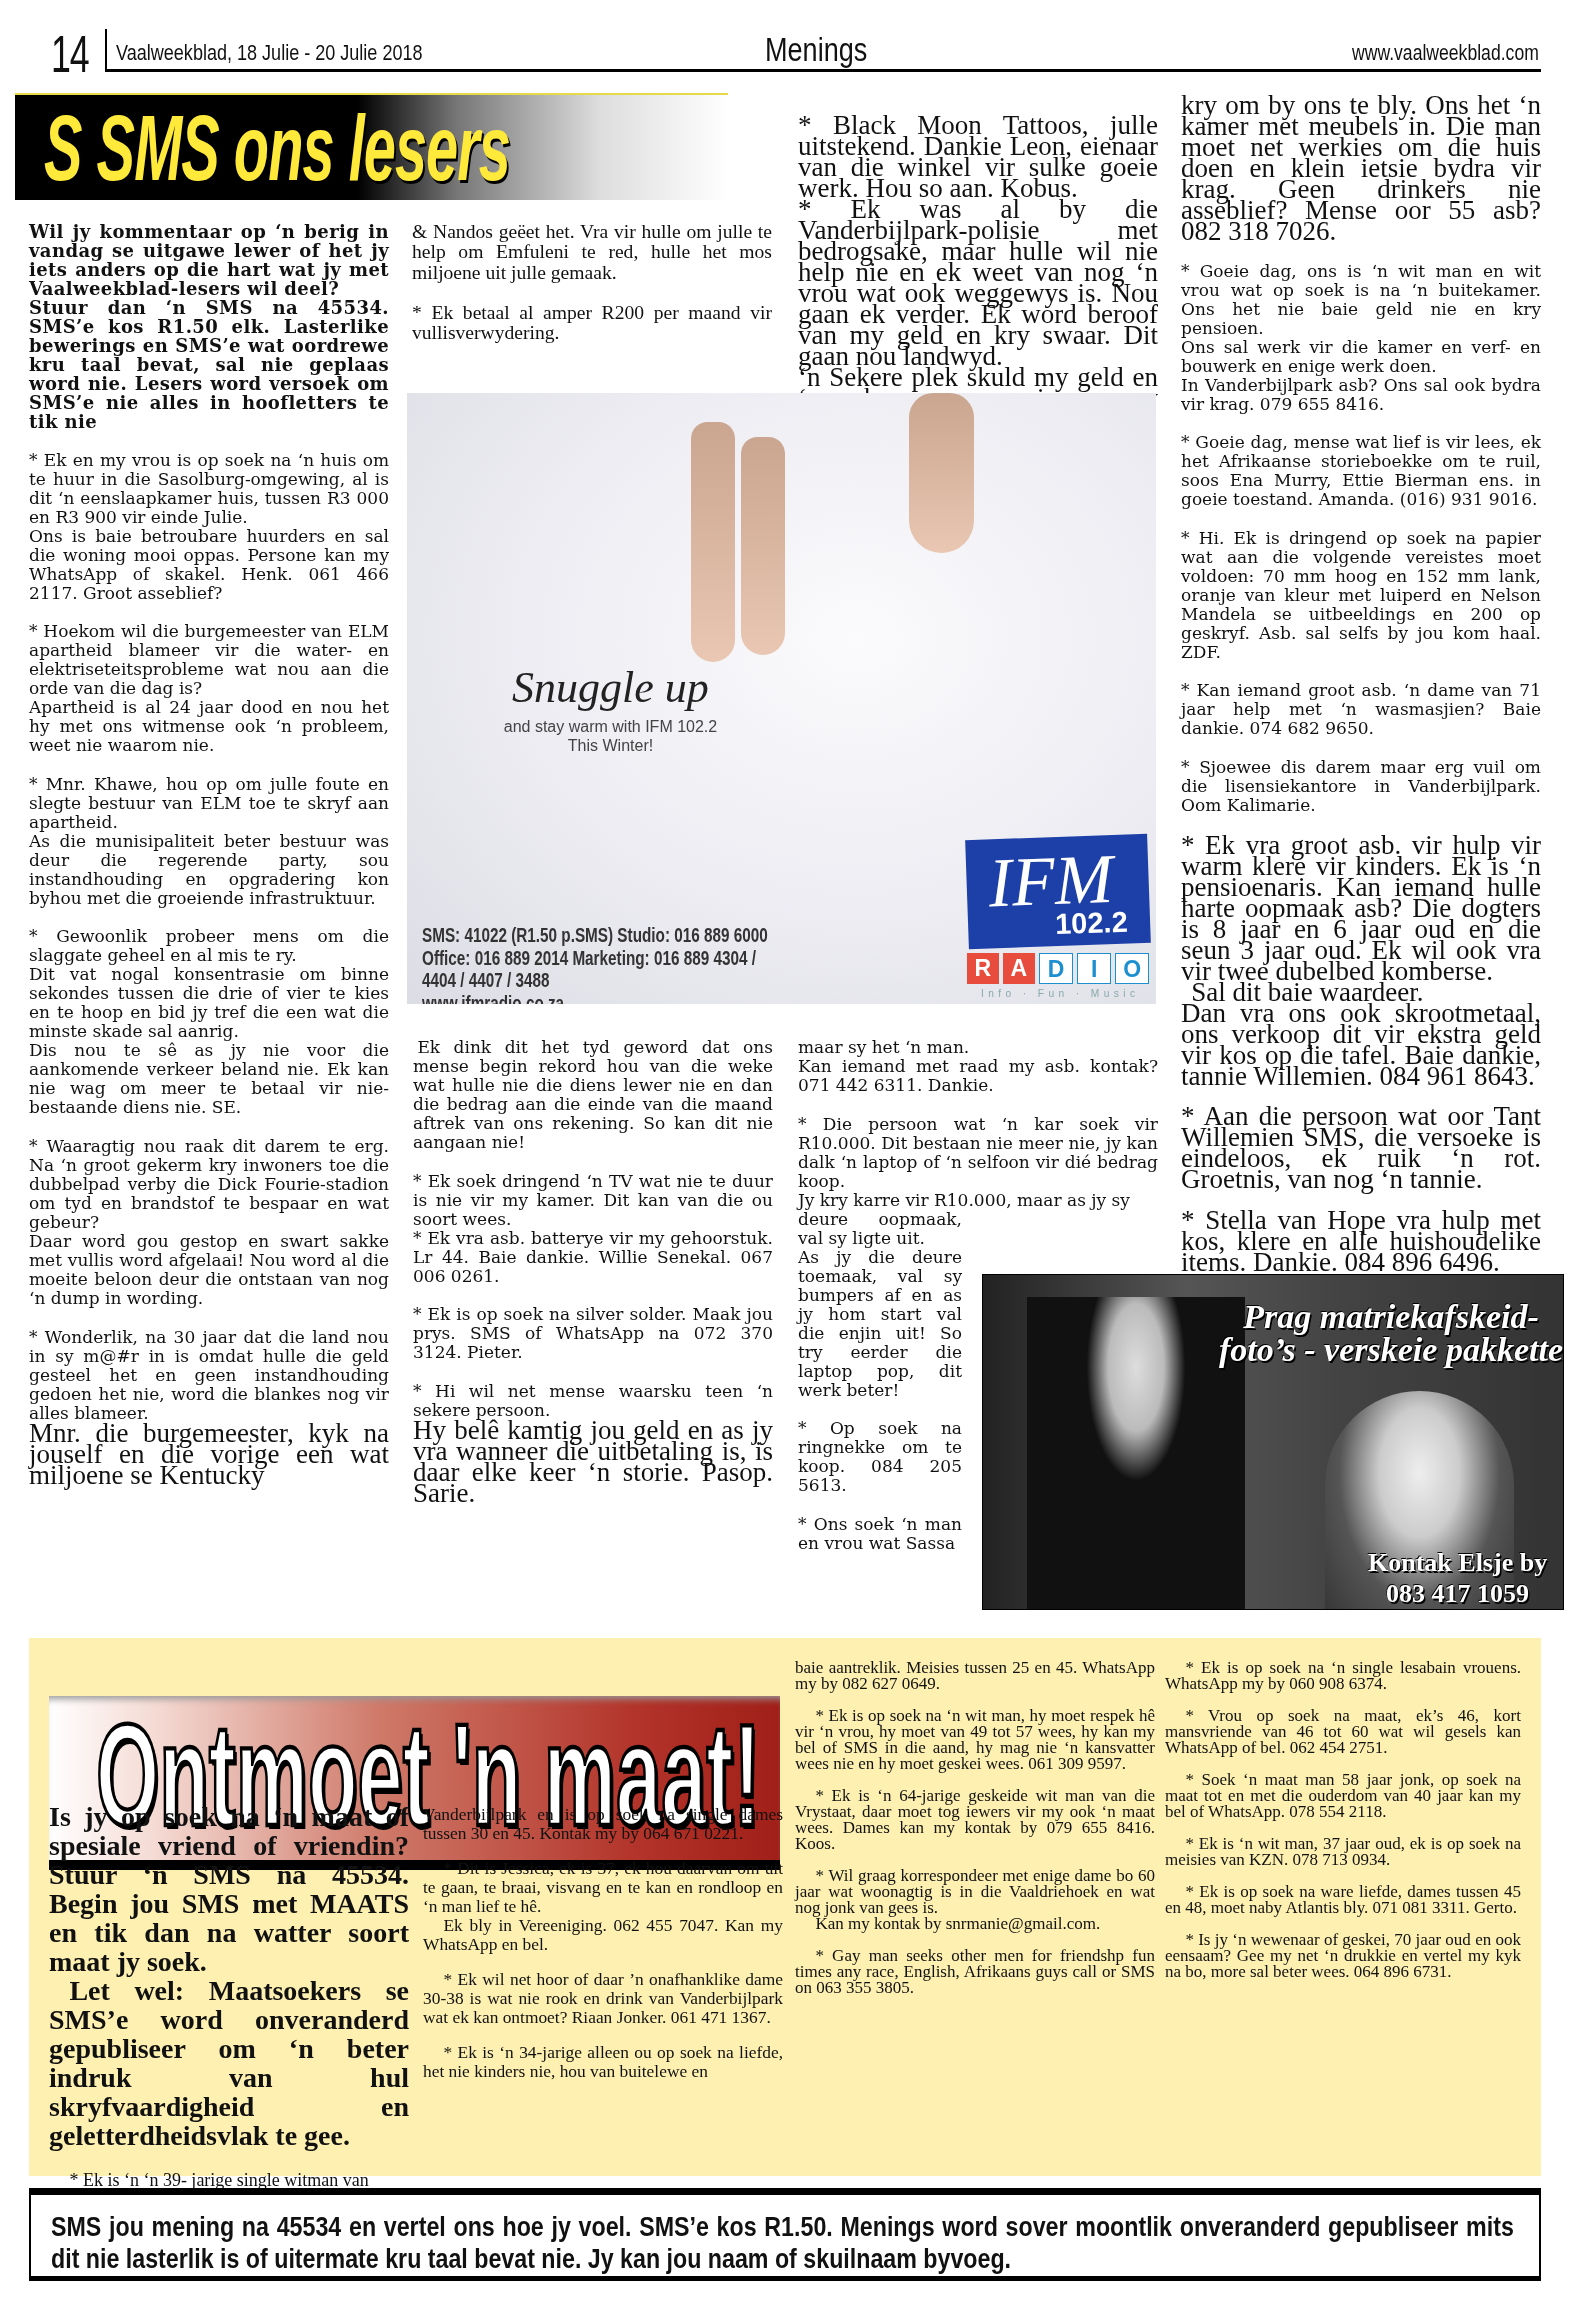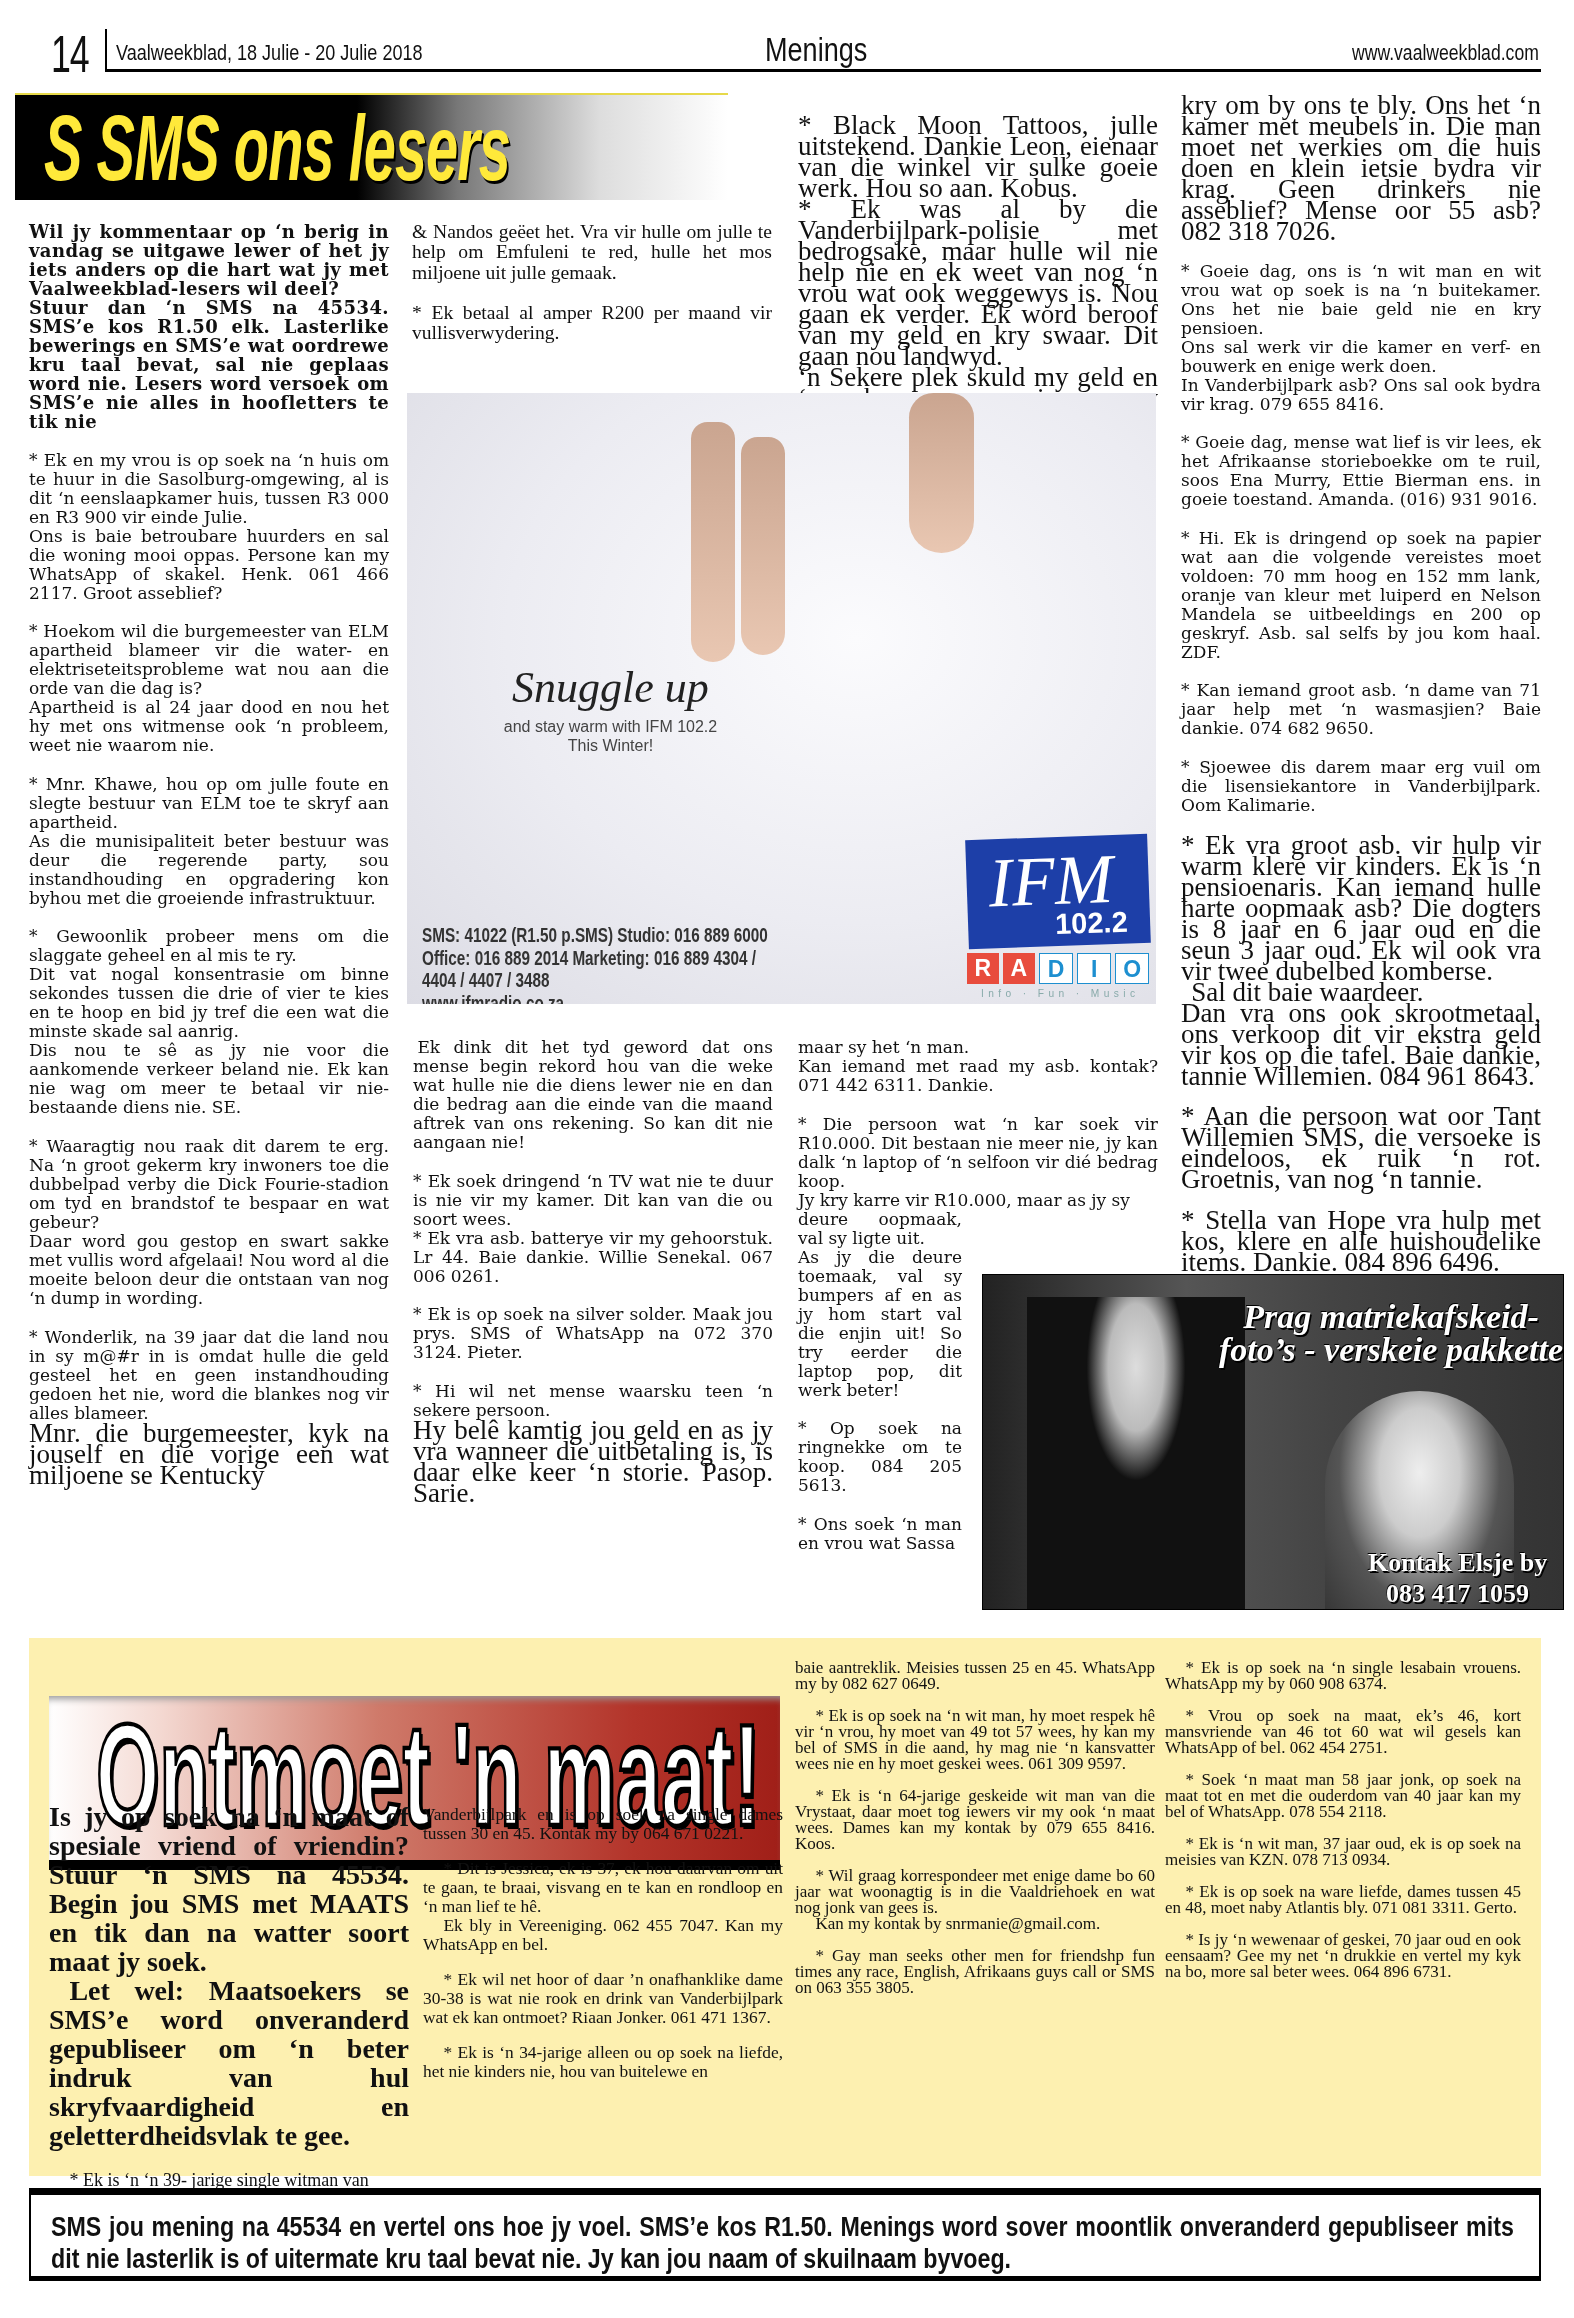--- a/index.html
+++ b/index.html
@@ -74,21 +74,21 @@
     <p>Ons is baie betroubare huurders en sal die woning mooi oppas. Persone kan my WhatsApp of skakel. Henk. 061 466 2117. Groot asseblief?</p>
     <p class="tight">* Hoekom wil die burgemeester van ELM apartheid blameer vir die water- en elektriseteitsprobleme wat nou aan die orde van die dag is?</p>
     <p>Apartheid is al 24 jaar dood en nou het hy met ons witmense ook ‘n probleem, weet nie waarom nie.</p>
     <p class="tight">* Mnr. Khawe, hou op om julle foute en slegte bestuur van ELM toe te skryf aan apartheid.</p>
     <p>As die munisipaliteit beter bestuur was deur die regerende party, sou instandhouding en opgradering kon byhou met die groeiende infrastruktuur.</p>
     <p class="tight">* Gewoonlik probeer mens om die slaggate geheel en al mis te ry.</p>
     <p class="tight">Dit vat nogal konsentrasie om binne sekondes tussen die drie of vier te kies en te hoop en bid jy tref die een wat die minste skade sal aanrig.</p>
     <p>Dis nou te sê as jy nie voor die aankomende verkeer beland nie. Ek kan nie wag om meer te betaal vir nie-bestaande diens nie. SE.</p>
     <p class="tight">* Waaragtig nou raak dit darem te erg. Na ‘n groot gekerm kry inwoners toe die dubbelpad verby die Dick Fourie-stadion om tyd en brandstof te bespaar en wat gebeur?</p>
     <p>Daar word gou gestop en swart sakke met vullis word afgelaai! Nou word al die moeite beloon deur die ontstaan van nog ‘n dump in wording.</p>
-    <p class="tight">* Wonderlik, na 39 jaar dat die land nou in sy m@#r in is omdat hulle die geld gesteel het en geen instandhouding gedoen het nie, word die blankes nog vir alles blameer.</p>
+    <p class="tight">* Wonderlik, na 30 jaar dat die land nou in sy m@#r in is omdat hulle die geld gesteel het en geen instandhouding gedoen het nie, word die blankes nog vir alles blameer.</p>
   </div>
   <p class="cond tight">Mnr. die burgemeester, kyk na jouself en die vorige een wat miljoene se Kentucky</p>
 </div>
 
 <div class="col wide" style="left:412px;top:222px;width:360px;">
   <p style="font-family:'Liberation Serif',serif;font-size:19.6px;line-height:20.4px;">&amp; Nandos geëet het. Vra vir hulle om julle te help om Emfuleni te red, hulle het mos miljoene uit julle gemaak.</p>
   <p style="font-family:'Liberation Serif',serif;font-size:19.6px;line-height:20.4px;">* Ek betaal al amper R200 per maand vir vullisverwydering.</p>
 </div>
 
 <div class="col cond" style="left:798px;top:115px;width:360px;">

